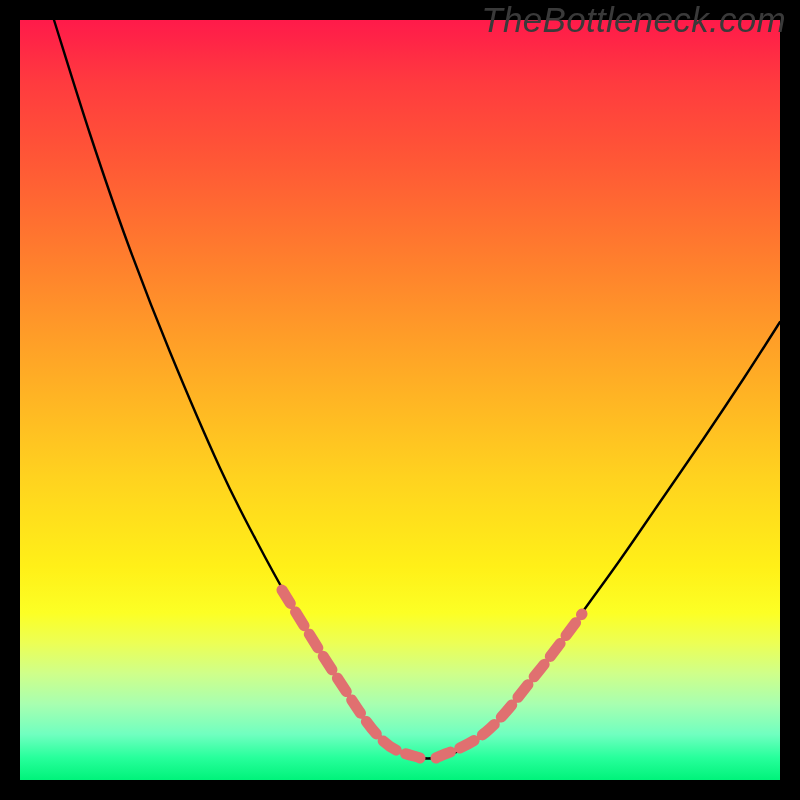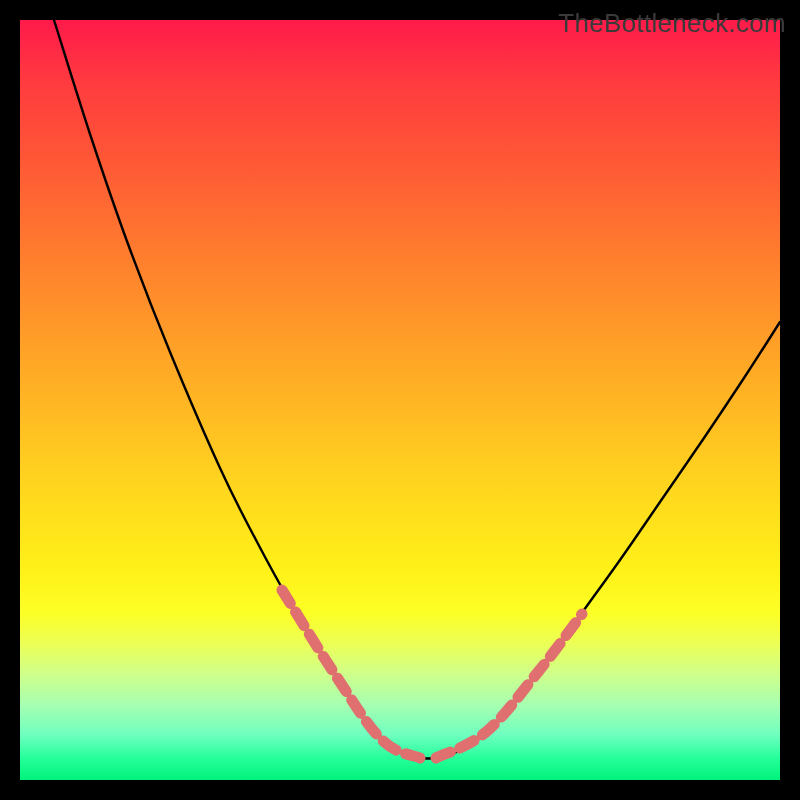--- a/index.html
+++ b/index.html
@@ -29,27 +29,28 @@
       #ecff55 82%,
       #cfff8a 86%,
       #a8ffb0 90%,
       #70ffc0 94%,
       #28ff9c 97%,
       #00f37a 100%);
     border: none;
   }
   .watermark {
     position: absolute;
-    top: 8px;
+    top: 0;
     right: 14px;
     color: #3a3a3a;
-    font-size: 26px;
+    font-size: 35px;
     font-weight: 500;
     letter-spacing: 0.3px;
     font-family: Arial, sans-serif;
+    font-style: italic;
   }
   svg.curve {
     position: absolute;
     left: 0;
     top: 0;
     width: 760px;
     height: 760px;
     overflow: visible;
   }
 </style>

